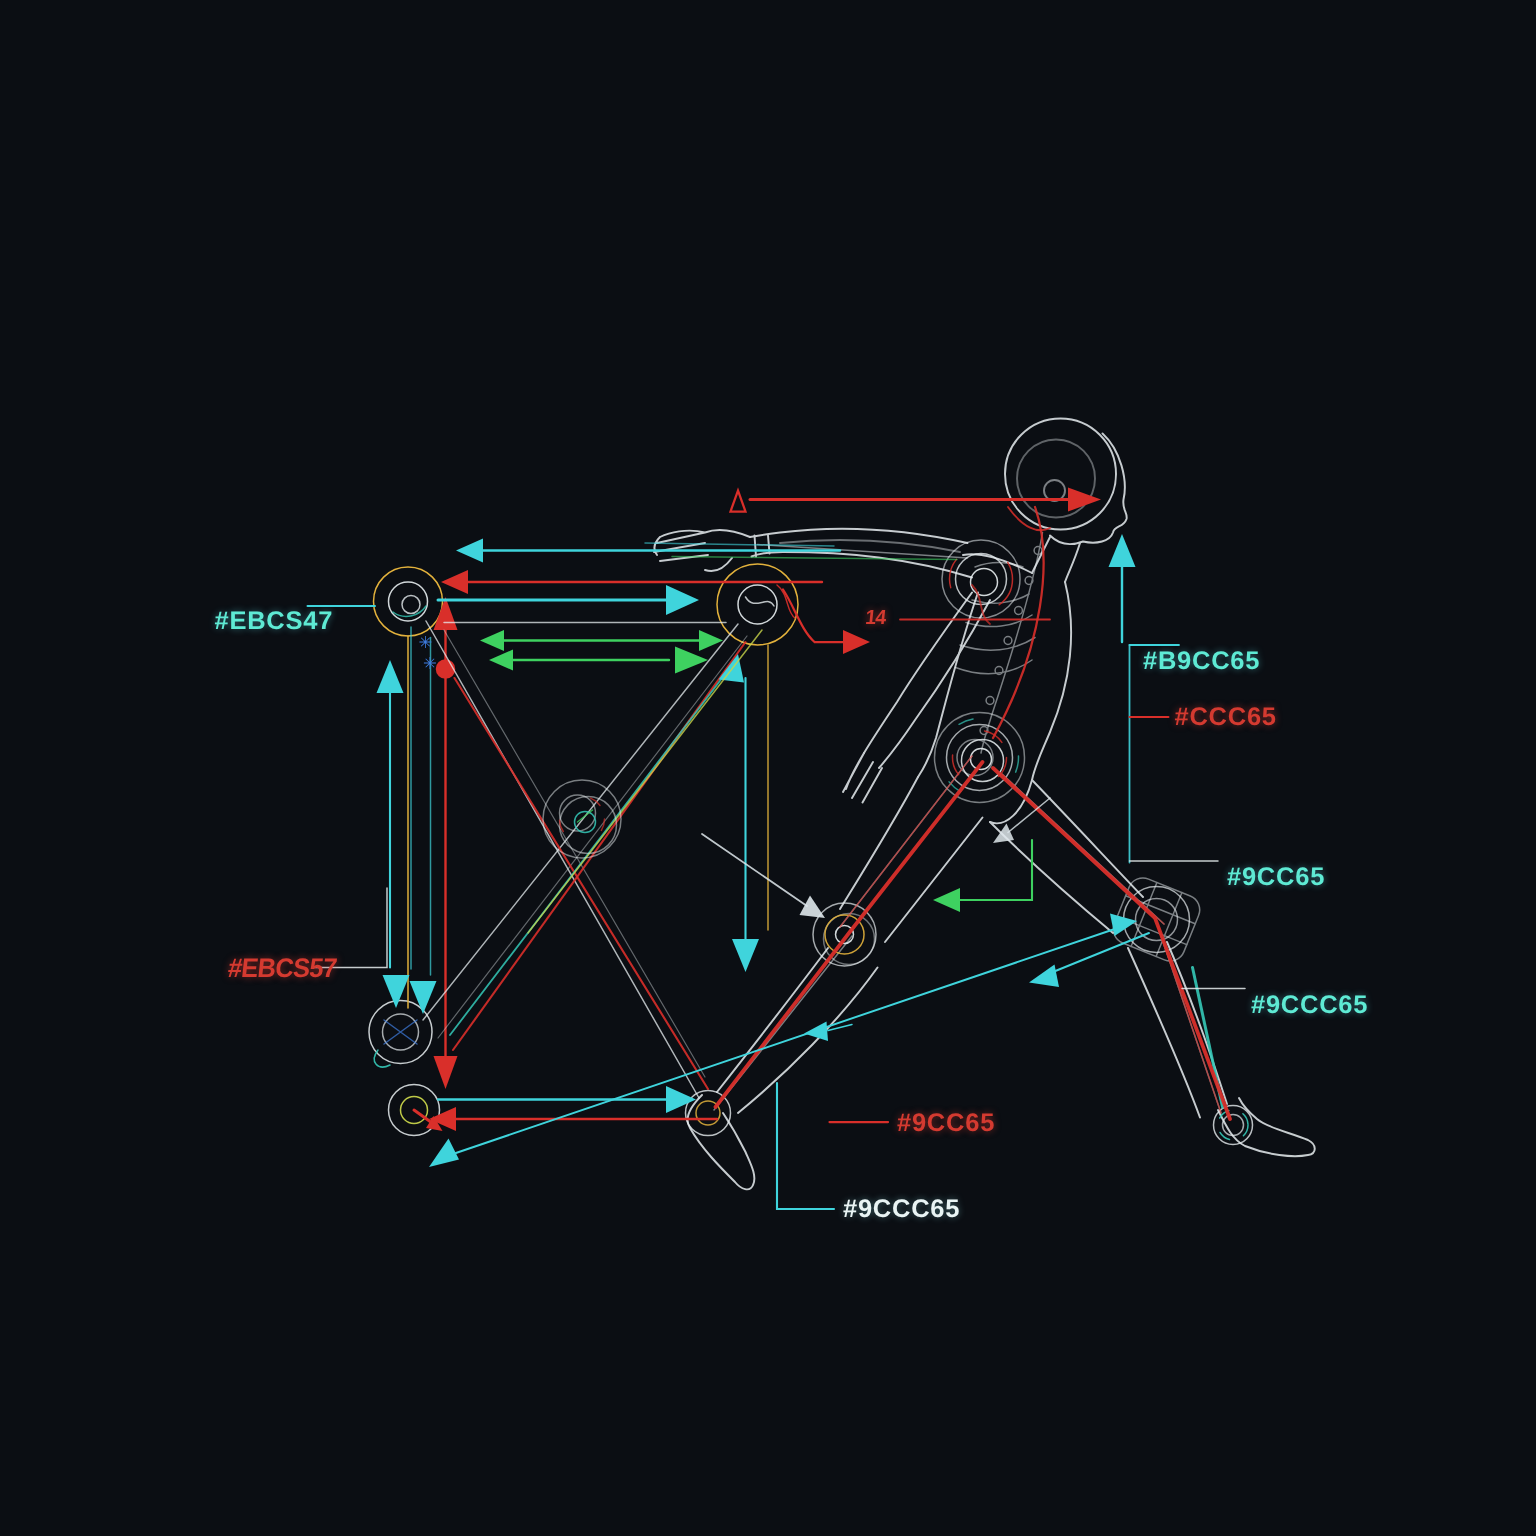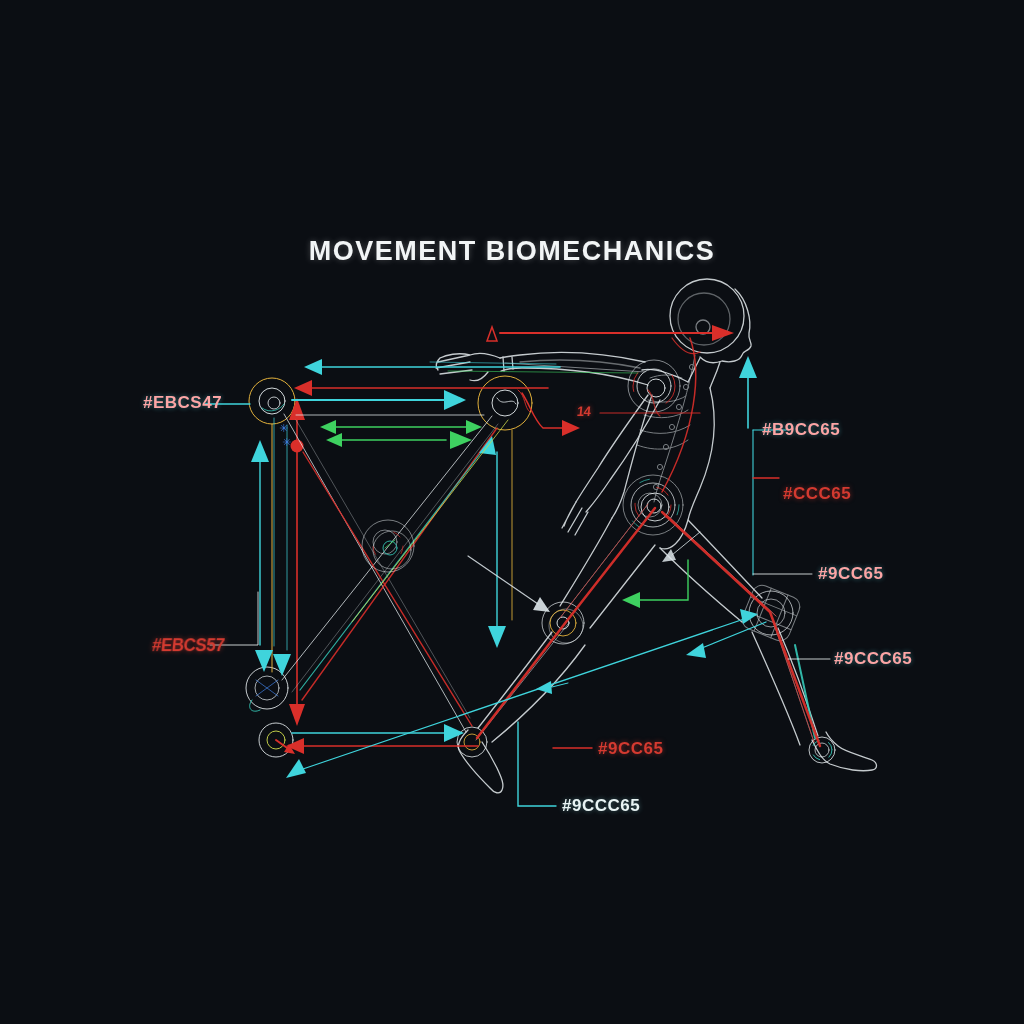--- a/index.html
+++ b/index.html
@@ -3,21 +3,21 @@
 <meta charset="utf-8">
 <style>
   html,body{margin:0;padding:0;background:#0b0e13;}
   .stage{position:relative;width:1024px;height:1024px;background:#0b0e13;overflow:hidden;
          font-family:"Liberation Sans",sans-serif;}
   .art{position:absolute;inset:0;}
   .page-title{position:absolute;top:236px;left:50%;transform:translateX(-50%);
     color:#f2f5f6;font-size:27px;font-weight:bold;letter-spacing:1.5px;white-space:nowrap;
     text-shadow:0 0 6px rgba(255,255,255,.25);}
   .label{position:absolute;white-space:nowrap;font-size:17px;font-weight:bold;letter-spacing:.5px;}
-  .lab-cyan{color:#fca5a5;text-shadow:0 0 5px rgba(90,220,230,.45);}
+  .lab-cyan{color:#5eead4;text-shadow:0 0 5px rgba(90,220,230,.45);margin-top:11px;}
   .lab-white{color:#e9f4f4;text-shadow:0 0 5px rgba(140,230,235,.4);}
   .lab-red{color:#d43a30;text-shadow:0 0 5px rgba(220,60,50,.55);}
   .glitch{transform:skewX(-6deg) scaleY(1.05);letter-spacing:-0.5px;}
   .small-ann{font-size:13px;font-weight:bold;}
 </style>
 </head>
 <body>
 
 <div class="stage">
 
@@ -253,27 +253,26 @@
     <polyline points="210,645 258,645 258,592" stroke="#e7edf0" stroke-width="1" opacity="0.85"></polyline>
 
     <line x1="448" y1="371" x2="638" y2="373" stroke="#3ed160" stroke-width="1" opacity="0.6"></line>
     <line x1="430" y1="362" x2="556" y2="364" stroke="#3fd4dc" stroke-width="1" opacity="0.6"></line>
   </g>
 
   <text x="279" y="432" font-size="11" fill="#3e7de0" font-family="DejaVu Sans, sans-serif">✳</text>
   <text x="282" y="446" font-size="11" fill="#3e7de0" font-family="DejaVu Sans, sans-serif">✳</text>
 </svg>
 
-  <div class="page-title">MOVEMENT BIOMECHANICS</div>
 
   <div class="label lab-cyan" style="left:143px;top:393px;">#EBCS47</div>
   <div class="label lab-red glitch" style="left:152px;top:636px;">#EBCS57</div>
 
   <div class="label lab-cyan" style="left:762px;top:420px;">#B9CC65</div>
-  <div class="label lab-red" style="left:783px;top:468px;margin-top:16px;">#CCC65</div>
+  <div class="label lab-red" style="left:783px;top:468px;">#CCC65</div>
   <div class="label lab-cyan" style="left:818px;top:564px;">#9CC65</div>
   <div class="label lab-cyan" style="left:834px;top:649px;">#9CCC65</div>
 
   <div class="label lab-red" style="left:598px;top:739px;">#9CC65</div>
   <div class="label lab-white" style="left:562px;top:796px;">#9CCC65</div>
 
   <div class="label lab-red small-ann glitch" style="left:577px;top:404px;">14</div>
 </div>
 
 </body></html>

